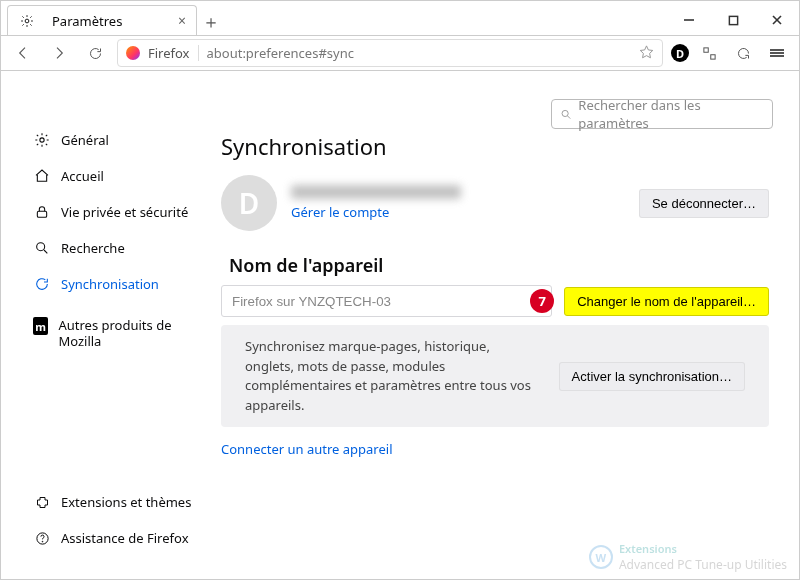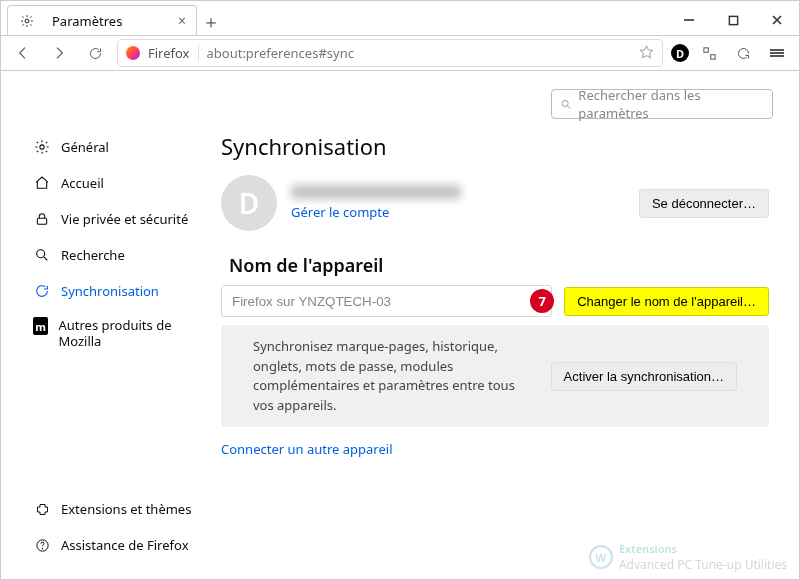--- a/index.html
+++ b/index.html
@@ -27,25 +27,25 @@
   .urlbar { flex:1; height:28px; border:1px solid #ddd; border-radius:4px; display:flex; align-items:center; padding:0 8px; gap:8px; }
   .urlbar .ff { width:14px; height:14px; border-radius:50%; background:linear-gradient(135deg,#ff9500,#ff3366 60%,#8236ff); }
   .urlbar .label { color:#555; }
   .urlbar .addr { color:#777; }
   .urlbar .star { margin-left:auto; color:#999;}
   .right-icons { display:flex; gap:6px; align-items:center; }
   .circle-d { width:18px;height:18px;border-radius:50%;background:#000;color:#fff;font-size:11px;font-weight:700;display:flex;align-items:center;justify-content:center;}
   .hamburger div{width:14px;height:2px;background:#555;margin:1px 0;}
 
   .content { flex:1; display:flex; position:relative; }
-  .search-wrap { position:absolute; top:18px; right:26px; }
+  .search-wrap { position:absolute; top:28px; right:26px; }
   .search-box { width:222px; height:30px; border:1px solid #bbb; border-radius:4px; display:flex; align-items:center; padding:0 8px; gap:6px; color:#888; }
 
   .sidebar { width:200px; padding:60px 0 0 26px; display:flex; flex-direction:column; gap:4px; }
-  .side-item { display:flex; align-items:center; gap:10px; height:32px; padding:0 6px; border-radius:4px; cursor:default;}
+  .side-item { display:flex; gap:10px; height:32px; padding:0 6px; border-radius:4px; cursor:default;}
   .side-item.active { color:var(--link);}
   .side-icon { width:18px;height:18px;display:flex;align-items:center;justify-content:center;}
   .badge-m { width:18px;height:18px;background:#000;color:#fff;font-size:11px;font-weight:700;display:flex;align-items:center;justify-content:center;border-radius:2px;}
   .sidebar-bottom { margin-top:auto; padding-bottom:18px; display:flex; flex-direction:column; gap:4px;}
 
   .main { flex:1; padding:60px 30px 0 20px; overflow:auto; }
   h1 { font-size:22px; font-weight:400; margin:0 0 14px 0; }
   h2 { font-size:18px; font-weight:600; margin:22px 0 8px 8px; }
   .account-row { display:flex; align-items:center; gap:14px; }
   .avatar { width:56px;height:56px;border-radius:50%;background:#ddd;display:flex;align-items:center;justify-content:center;color:#fff;font-size:28px;font-weight:600;}
@@ -53,21 +53,21 @@
   .blurred { width:170px;height:14px;background:#999;border-radius:3px;filter:blur(4px);opacity:.6;}
   .link { color:var(--link); }
   .btn { background:#ededf0;border:1px solid rgba(0,0,0,.06);border-radius:3px;padding:6px 12px;font-size:13px;}
   .disconnect-btn { margin-left:auto; }
 
   .device-row { display:flex; gap:10px; align-items:center; }
   .device-input { flex:1; height:32px; border:1px solid #d7d7db; border-radius:3px; padding:0 10px; color:#888; background:#fff;}
   .highlight { background:var(--yellow); border-color:#cfcf00; }
   .callout { width:24px;height:24px;border-radius:50%;background:var(--red);color:#fff;display:flex;align-items:center;justify-content:center;font-weight:700;margin-left:-32px;z-index:2;}
 
-  .sync-card { background:#f0f0f2;border-radius:4px;padding:12px 32px;display:flex;align-items:center;gap:23px;margin-top:8px;}
+  .sync-card { background:#f0f0f2;border-radius:4px;padding:12px 24px;display:flex;align-items:center;gap:23px;margin-top:8px;}
   .sync-card .desc { flex:1; color:#444; line-height:1.5;}
   .watermark{position:absolute;right:12px;bottom:6px;opacity:.35;display:flex;align-items:center;gap:6px;font-size:11px;color:#4a7;}
   .watermark .logo{width:24px;height:24px;border:2px solid #6ad;border-radius:50%;display:flex;align-items:center;justify-content:center;color:#6ad;font-weight:700;}
   svg{stroke:currentColor;fill:none;stroke-width:1.6;}
 </style>
 </head>
 <body>
 
 <div class="window">
 

